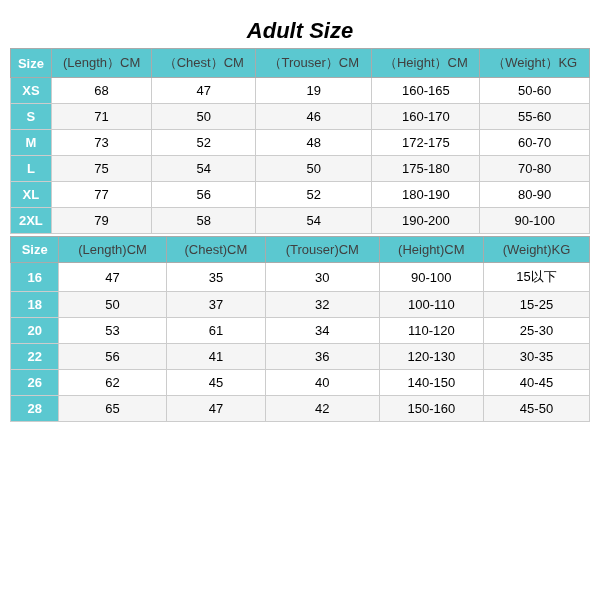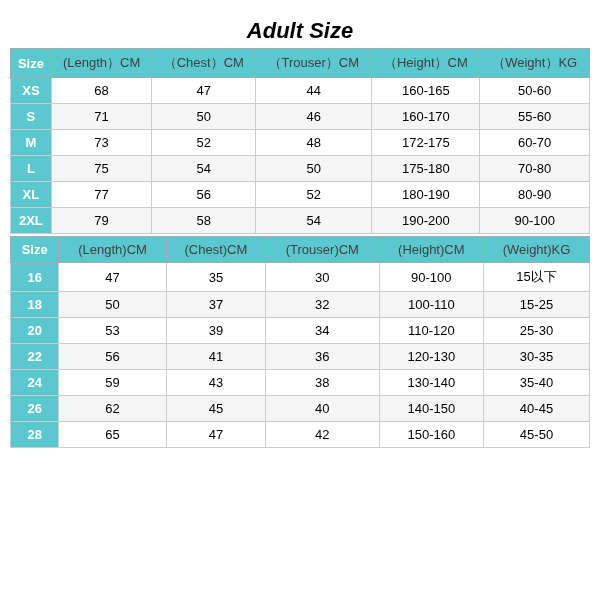--- a/index.html
+++ b/index.html
@@ -70,21 +70,21 @@
           <th>（Trouser）CM</th>
           <th>（Height）CM</th>
           <th>（Weight）KG</th>
         </tr>
     </thead>
     <tbody id="adult-tbody">
         <tr>
           <td>XS</td>
           <td>68</td>
           <td>47</td>
-          <td>44</td>
+          <td>19</td>
           <td>160-165</td>
           <td>50-60</td>
         </tr>
         <tr>
           <td>S</td>
           <td>71</td>
           <td>50</td>
           <td>46</td>
           <td>160-170</td>
           <td>55-60</td>
@@ -150,40 +150,32 @@
           <td>18</td>
           <td>50</td>
           <td>37</td>
           <td>32</td>
           <td>100-110</td>
           <td>15-25</td>
         </tr>
         <tr>
           <td>20</td>
           <td>53</td>
-          <td>39</td>
+          <td>61</td>
           <td>34</td>
           <td>110-120</td>
           <td>25-30</td>
         </tr>
         <tr>
           <td>22</td>
           <td>56</td>
           <td>41</td>
           <td>36</td>
           <td>120-130</td>
           <td>30-35</td>
-        </tr>
-        <tr>
-          <td>24</td>
-          <td>59</td>
-          <td>43</td>
-          <td>38</td>
-          <td>130-140</td>
-          <td>35-40</td>
         </tr>
         <tr>
           <td>26</td>
           <td>62</td>
           <td>45</td>
           <td>40</td>
           <td>140-150</td>
           <td>40-45</td>
         </tr>
         <tr>

